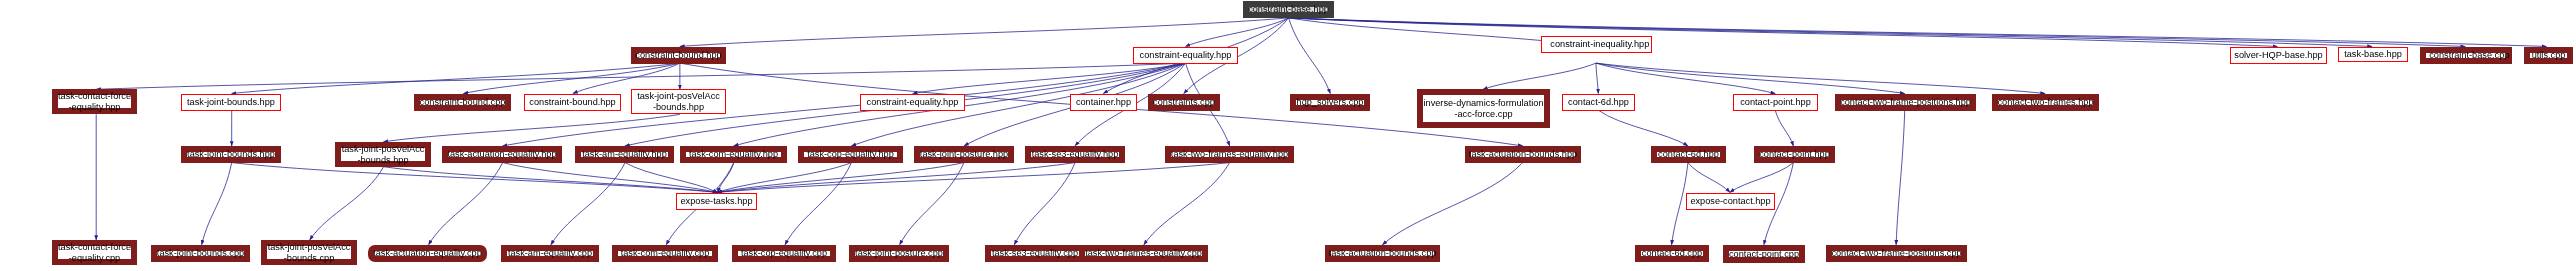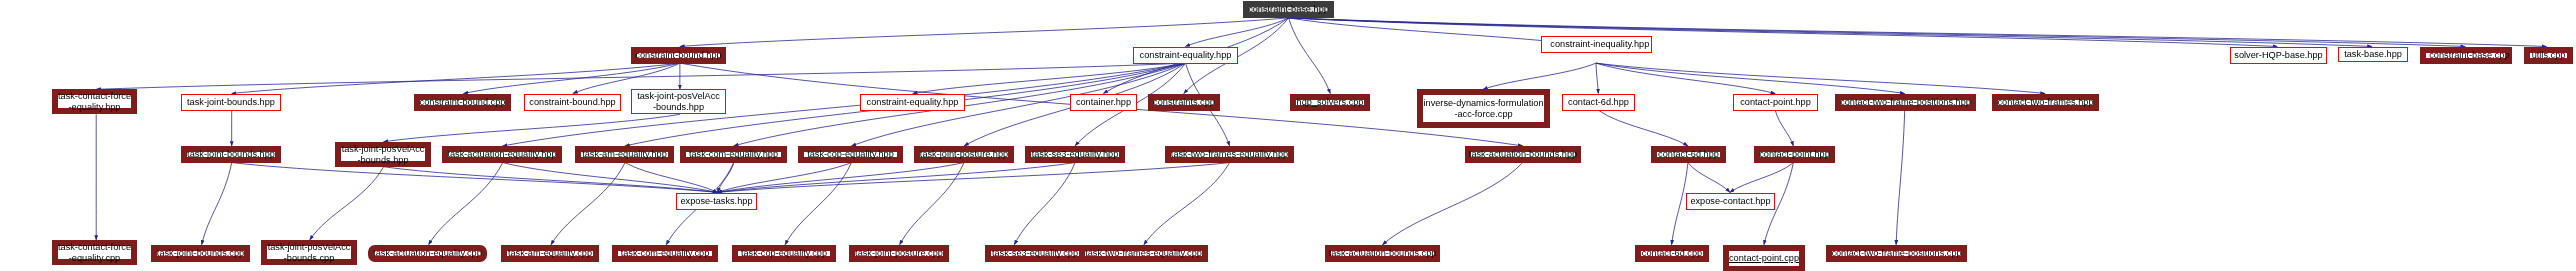--- a/index.html
+++ b/index.html
@@ -166,17 +166,17 @@
 -bounds.cpp</div>
       <div class="node" style="left: 368px; top: 245px; width: 119px; height: 16.7px; border-radius: 7px;">task-actuation-equality.cpp</div>
       <div class="node" style="left: 501px; top: 245px; width: 98px; height: 16.7px;">task-am-equality.cpp</div>
       <div class="node" style="left: 612px; top: 245px; width: 106px; height: 16.7px;">task-com-equality.cpp</div>
       <div class="node" style="left: 732px; top: 245px; width: 104px; height: 16.7px;">task-cop-equality.cpp</div>
       <div class="node" style="left: 849px; top: 245px; width: 100px; height: 16.7px;">task-joint-posture.cpp</div>
       <div class="node" style="left: 964px; top: 245px; width: 100px; height: 17px; margin-left: 21px;">task-se3-equality.cpp</div>
       <div class="node" style="left: 1079px; top: 245px; width: 129px; height: 16.7px;">task-two-frames-equality.cpp</div>
       <div class="node" style="left: 1325px; top: 245px; width: 115px; height: 16.7px;">task-actuation-bounds.cpp</div>
       <div class="node" style="left: 1635px; top: 245px; width: 74px; height: 16.7px;">contact-6d.cpp</div>
-      <div class="node" style="left: 1723px; top: 245px; width: 82px; height: 27px; text-decoration: underline;">contact-point.cpp</div>
+      <div class="node" style="left: 1723px; top: 245px; width: 82px; height: 18px;">contact-point.cpp</div>
       <div class="node" style="left: 1826px; top: 245px; width: 141px; height: 16.7px;">contact-two-frame-positions.cpp</div>
     </div>
 </div>
 
 
 </body></html>

